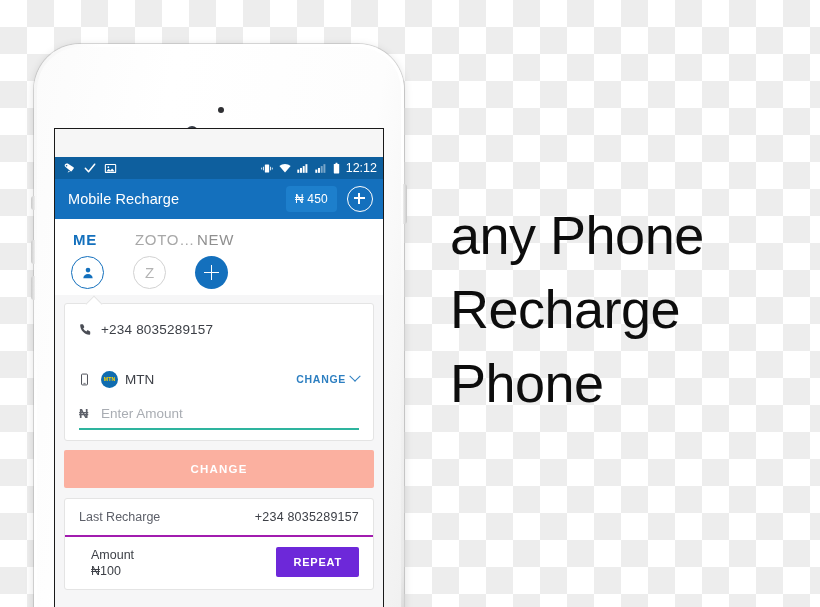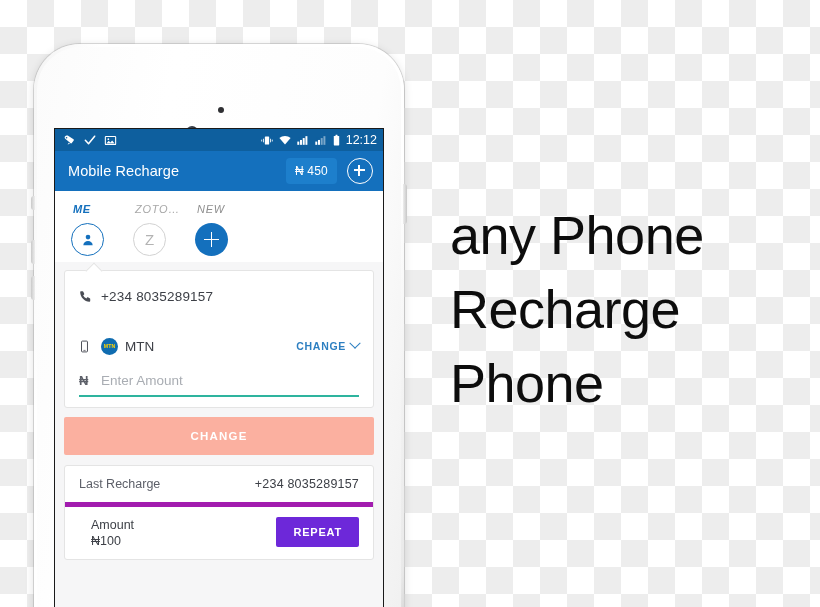--- a/index.html
+++ b/index.html
@@ -130,20 +130,21 @@
   }
 
   
   .statusbar {
     height: 22px;
     background: #0e5f9e;
     display: flex;
     align-items: center;
     padding: 0 6px 0 8px;
     color: #ffffff;
+    margin-top: 28px;
   }
   .sb-left { display: flex; align-items: center; gap: 7px; flex: 1; }
   .sb-right { display: flex; align-items: center; gap: 4px; }
   .sb-time {
     font-size: 12.5px;
     font-weight: 400;
     letter-spacing: 0px;
     margin-left: 1px;
   }
   .sb-ico { display: block; }
@@ -204,27 +205,26 @@
   
   .contacts-strip {
     background: #ffffff;
     margin: 0 -9px;
     padding: 12px 0 6px 16px;
     display: flex;
     gap: 16px;
   }
   .contact { width: 46px; }
   .contact-label {
-    font-size: 11px;
+    font-size: 15px;
     letter-spacing: 0.7px;
     margin-bottom: 8px;
     text-align: left;
     padding-left: 2px;
     white-space: nowrap;
-    font-style: italic;
   }
   .contact-label.sel { color: #1470bd; font-weight: bold; }
   .contact-label.dim { color: #a8a8a8; }
   .contact-label.new { color: #8f8f8f; }
   .avatar {
     width: 33px;
     height: 33px;
     border-radius: 50%;
     display: flex;
     align-items: center;
@@ -361,21 +361,21 @@
     background: #ffffff;
     border: 1px solid #e4e4e4;
     border-radius: 3px;
     margin-top: 10px;
   }
   .last-top {
     display: flex;
     align-items: center;
     justify-content: space-between;
     padding: 11px 14px;
-    border-bottom: 5px solid #a21caf;
+    border-bottom: 2px solid #a21caf;
   }
   .last-title { font-size: 12.5px; color: #5d6069; }
   .last-num { font-size: 12.5px; color: #3d4047; letter-spacing: 0.2px; }
   .last-bottom {
     display: flex;
     align-items: center;
     justify-content: space-between;
     padding: 9px 14px 11px 26px;
   }
   .amount-label { font-size: 12.5px; color: #3d4047; line-height: 1.45; }

